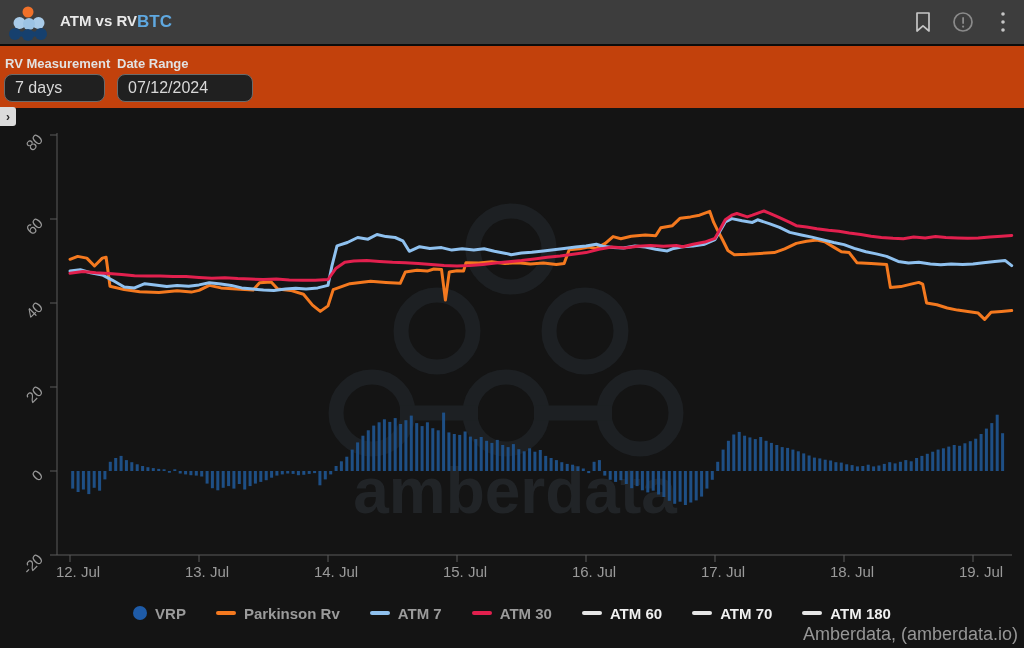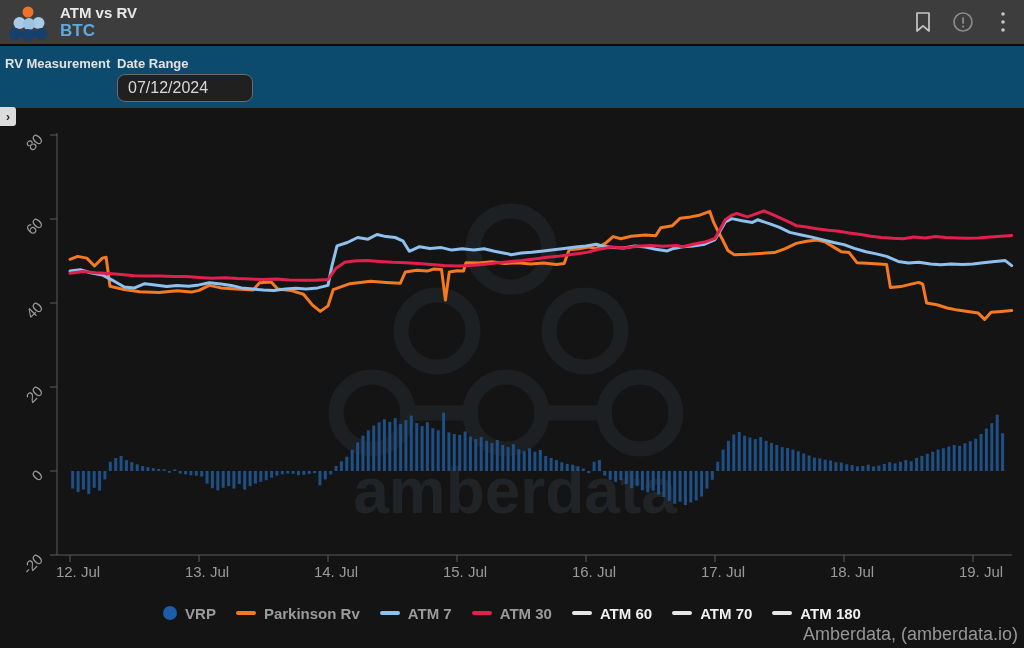--- a/index.html
+++ b/index.html
@@ -3,49 +3,49 @@
 <meta charset="utf-8">
 <style>
   html,body{margin:0;padding:0;background:#131313;width:1024px;height:648px;overflow:hidden;
     font-family:"Liberation Sans",sans-serif;-webkit-font-smoothing:antialiased;position:relative;}
   #app{position:relative;width:1024px;height:648px;background:#141414;}
 
   
   .header{position:absolute;top:0;left:0;width:1024px;height:44px;background:#3d3d3d;
     border-bottom:2px solid #0c0c0c;display:flex;align-items:center;z-index:5;}
   .logo{margin-left:6px;width:46px;height:44px;flex:0 0 auto;}
-  .titles{margin-left:8px;display:flex;flex-direction:column;line-height:1.15;}
+  .titles{margin-left:8px;display:flex;flex-direction:row;line-height:1.15;}
   .title{color:#e9e9e9;font-size:15px;font-weight:bold;}
   .subtitle{color:#5fa8e0;font-size:17px;font-weight:bold;}
   .header-icons{margin-left:auto;display:flex;align-items:center;gap:14px;margin-right:8px;}
   .hicon{width:26px;height:26px;display:flex;align-items:center;justify-content:center;cursor:pointer;}
 
   
-  .controls{position:absolute;top:46px;left:0;width:1024px;height:62px;background:#0c4a6e;z-index:4;}
+  .controls{position:absolute;top:46px;left:0;width:1024px;height:62px;background:#c2410c;z-index:4;}
   .ctl-label{position:absolute;top:10px;color:#e2e2e2;font-size:13px;font-weight:bold;}
   .ctl-box{position:absolute;top:28px;height:28px;border:1.5px solid #6b6b6b;border-radius:8px;
     background:#202020;color:#d8d8d8;font-size:16px;display:flex;align-items:center;
     padding:0 10px;box-sizing:border-box;cursor:pointer;}
   #rv-box{left:4px;width:101px;}
   #date-start{left:117px;width:136px;}
   #date-end{left:263px;width:137px;}
   #lbl-rv{left:5px;}
   #lbl-dr{left:117px;}
 
   
   .expander{position:absolute;left:0;top:107px;width:16px;height:19px;background:#dcdcdc;
     border-radius:0 3px 3px 0;color:#2a2a2a;font-size:12px;font-weight:bold;display:flex;
     align-items:center;justify-content:center;cursor:pointer;z-index:6;}
 
   
   #chart{position:absolute;left:0;top:0;width:1024px;height:648px;z-index:1;}
 
   
   .legend{position:absolute;top:599px;left:0;width:1024px;height:28px;display:flex;
-    align-items:center;justify-content:center;gap:20px;z-index:5;}
+    align-items:center;justify-content:center;gap:30px;z-index:5;}
   .legend-item{display:flex;align-items:center;gap:8px;cursor:pointer;font-size:15px;font-weight:bold;}
   .lg-circle{width:14px;height:14px;border-radius:50%;}
   .lg-line{width:20px;height:3.5px;border-radius:2px;}
 
   .attribution{position:absolute;right:6px;bottom:3px;color:#969696;font-size:18px;z-index:5;}
 </style>
 </head>
 <body>
 
 <div id="app">
@@ -310,20 +310,21 @@
             <circle cx="3" cy="11" r="1.8" fill="#c6c6c6"></circle>
             <circle cx="3" cy="19" r="1.8" fill="#c6c6c6"></circle>
           </svg>
       </span>
     </div>
   </div>
 
   <div class="controls">
     <span class="ctl-label" id="lbl-rv">RV Measurement</span>
     <span class="ctl-label" id="lbl-dr">Date Range</span>
+    <div class="ctl-box" id="rv-box">7 days</div>
     <div class="ctl-box" id="date-start">07/12/2024</div>
   </div>
 
   <div class="expander">›</div>
 
   <div class="legend" id="legend">
       <div class="legend-item">
         <span class="lg-circle" style="background: rgb(30, 91, 168);"></span>
         <span style="color: rgb(155, 155, 155);">VRP</span>
       </div>

